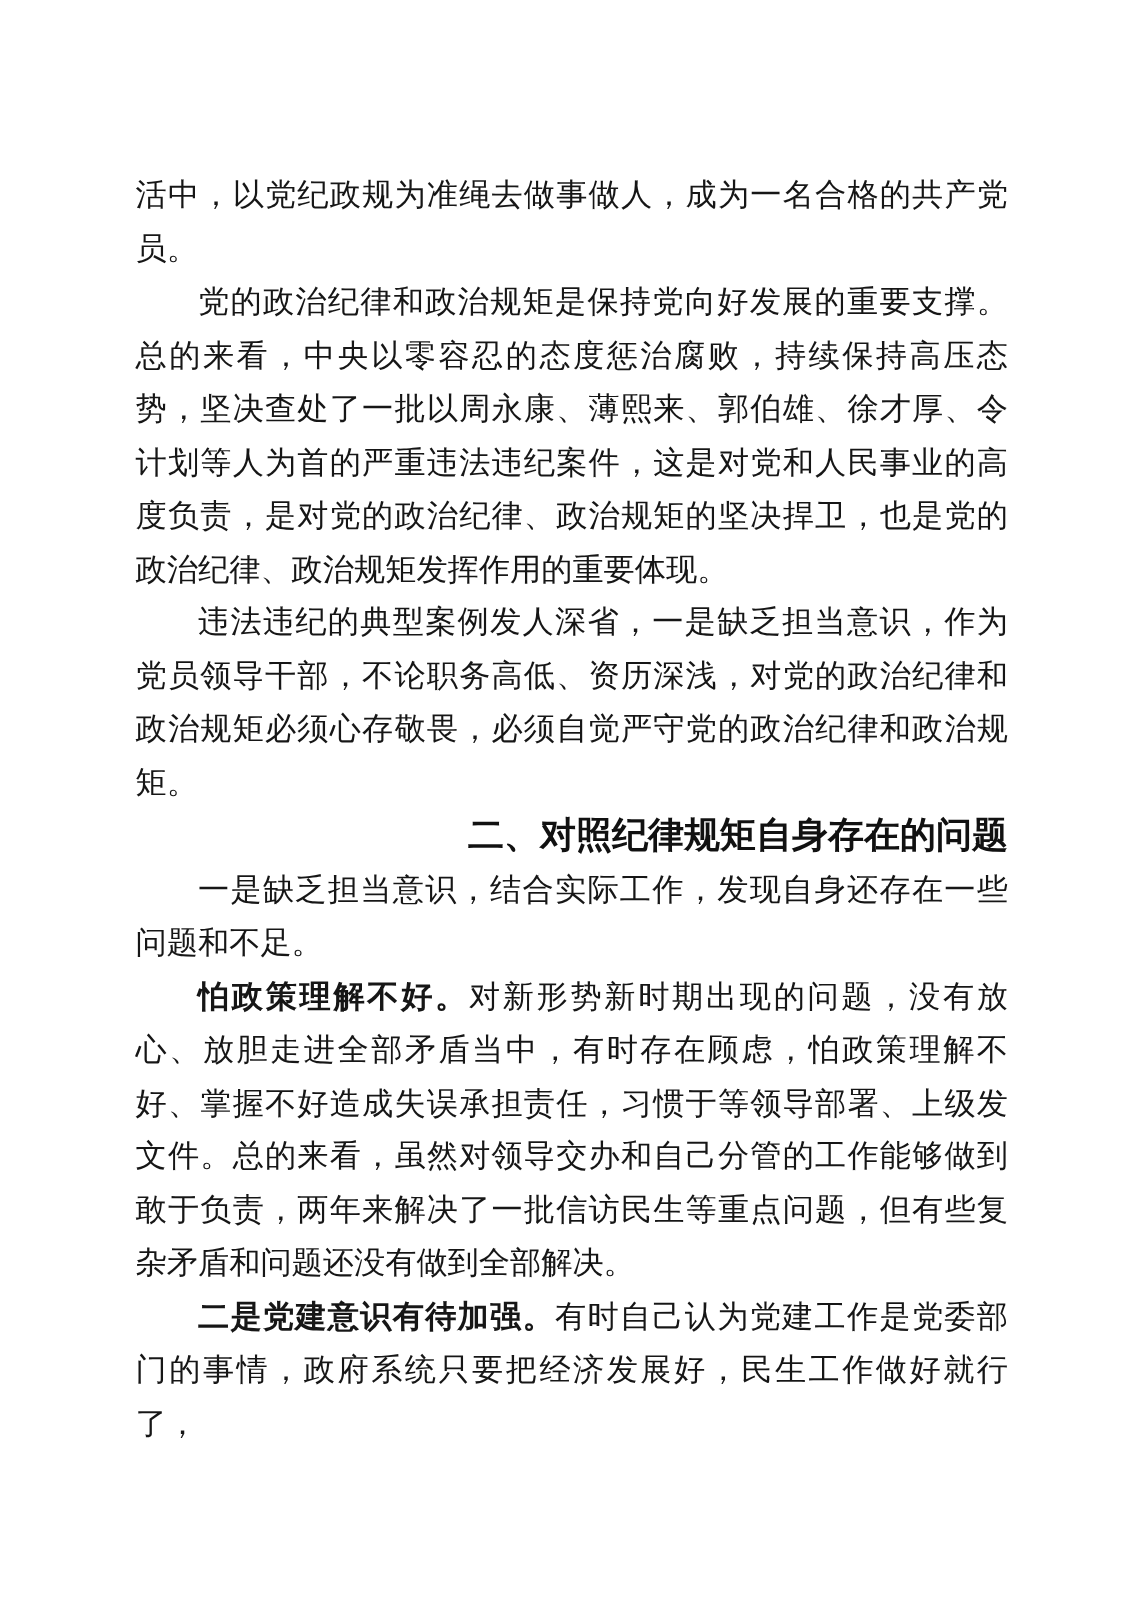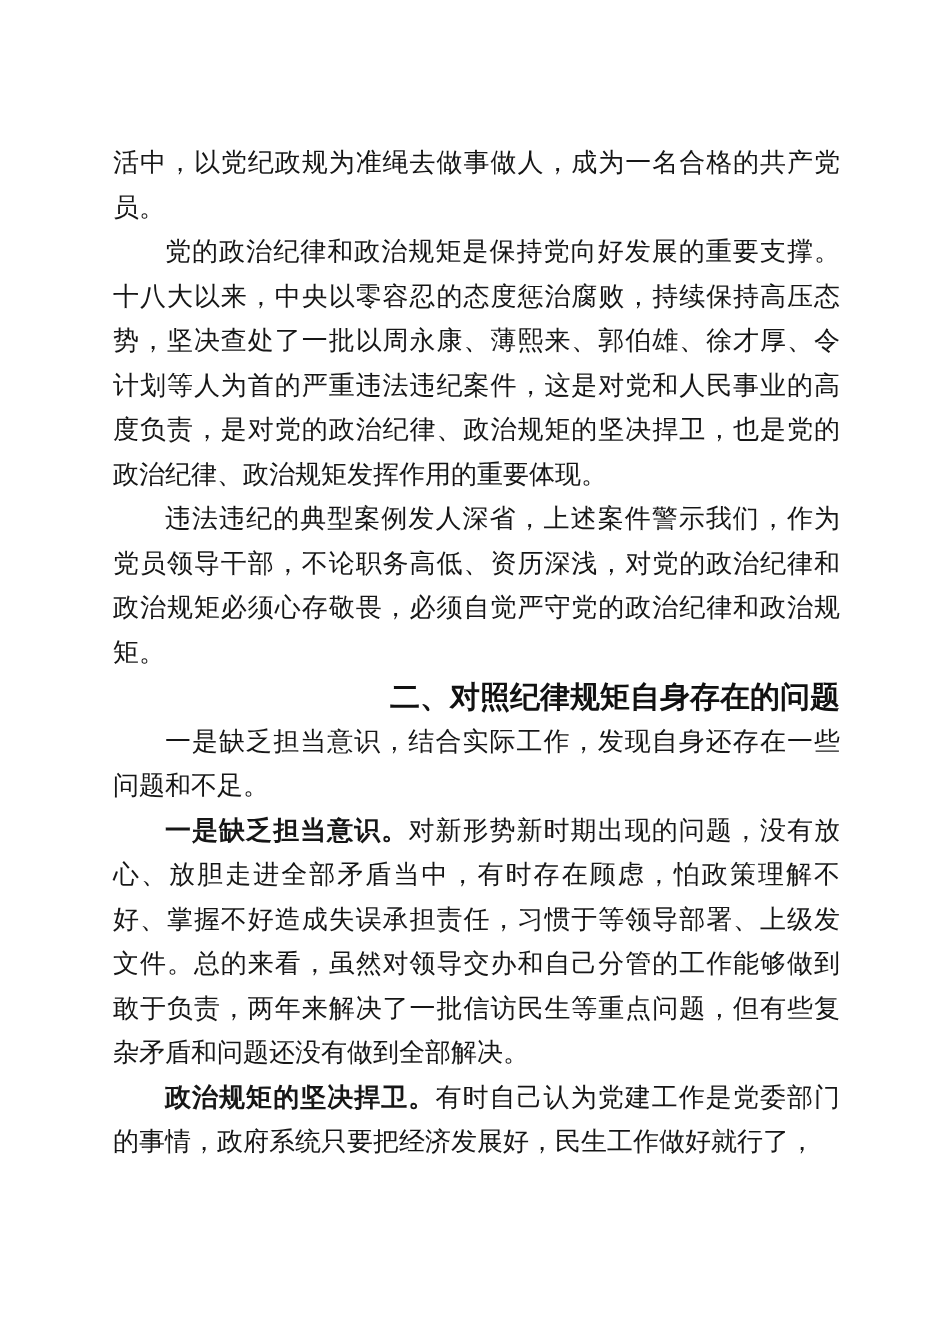--- a/index.html
+++ b/index.html
@@ -51,26 +51,26 @@
   }
 </style>
 </head>
 <body>
 
 <div class="page">
   <div class="content">
 
     <p class="para no-indent">活中，以党纪政规为准绳去做事做人，成为一名合格的共产党员。</p>
 
-    <p class="para">党的政治纪律和政治规矩是保持党向好发展的重要支撑。十八大以来，中央以零容忍的态度惩治腐败，持续保持高压态势，坚决查处了一批以周永康、薄熙来、郭伯雄、徐才厚、令计划等人为首的严重违法违纪案件，这是对党和人民事业的高度负责，是对党的政治纪律、政治规矩的坚决捍卫，也是党的政治纪律、政治规矩发挥作用的重要体现。</p>
+    <p class="para">党的政治纪律和政治规矩是保持党向好发展的重要支撑。总的来看，中央以零容忍的态度惩治腐败，持续保持高压态势，坚决查处了一批以周永康、薄熙来、郭伯雄、徐才厚、令计划等人为首的严重违法违纪案件，这是对党和人民事业的高度负责，是对党的政治纪律、政治规矩的坚决捍卫，也是党的政治纪律、政治规矩发挥作用的重要体现。</p>
 
-    <p class="para">违法违纪的典型案例发人深省，上述案件警示我们，作为党员领导干部，不论职务高低、资历深浅，对党的政治纪律和政治规矩必须心存敬畏，必须自觉严守党的政治纪律和政治规矩。</p>
+    <p class="para">违法违纪的典型案例发人深省，一是缺乏担当意识，作为党员领导干部，不论职务高低、资历深浅，对党的政治纪律和政治规矩必须心存敬畏，必须自觉严守党的政治纪律和政治规矩。</p>
 
     <h2 class="section-heading">二、对照纪律规矩自身存在的问题</h2>
 
     <p class="para">一是缺乏担当意识，结合实际工作，发现自身还存在一些问题和不足。</p>
 
-    <p class="para"><span class="lead">一是缺乏担当意识。</span><span>对新形势新时期出现的问题，没有放心、放胆走进全部矛盾当中，有时存在顾虑，怕政策理解不好、掌握不好造成失误承担责任，习惯于等领导部署、上级发文件。总的来看，虽然对领导交办和自己分管的工作能够做到敢于负责，两年来解决了一批信访民生等重点问题，但有些复杂矛盾和问题还没有做到全部解决。</span></p>
+    <p class="para"><span class="lead">怕政策理解不好。</span><span>对新形势新时期出现的问题，没有放心、放胆走进全部矛盾当中，有时存在顾虑，怕政策理解不好、掌握不好造成失误承担责任，习惯于等领导部署、上级发文件。总的来看，虽然对领导交办和自己分管的工作能够做到敢于负责，两年来解决了一批信访民生等重点问题，但有些复杂矛盾和问题还没有做到全部解决。</span></p>
 
-    <p class="para"><span class="lead">政治规矩的坚决捍卫。</span><span>有时自己认为党建工作是党委部门的事情，政府系统只要把经济发展好，民生工作做好就行了，</span></p>
+    <p class="para"><span class="lead">二是党建意识有待加强。</span><span>有时自己认为党建工作是党委部门的事情，政府系统只要把经济发展好，民生工作做好就行了，</span></p>
 
   </div>
 </div>
 
 </body></html>

